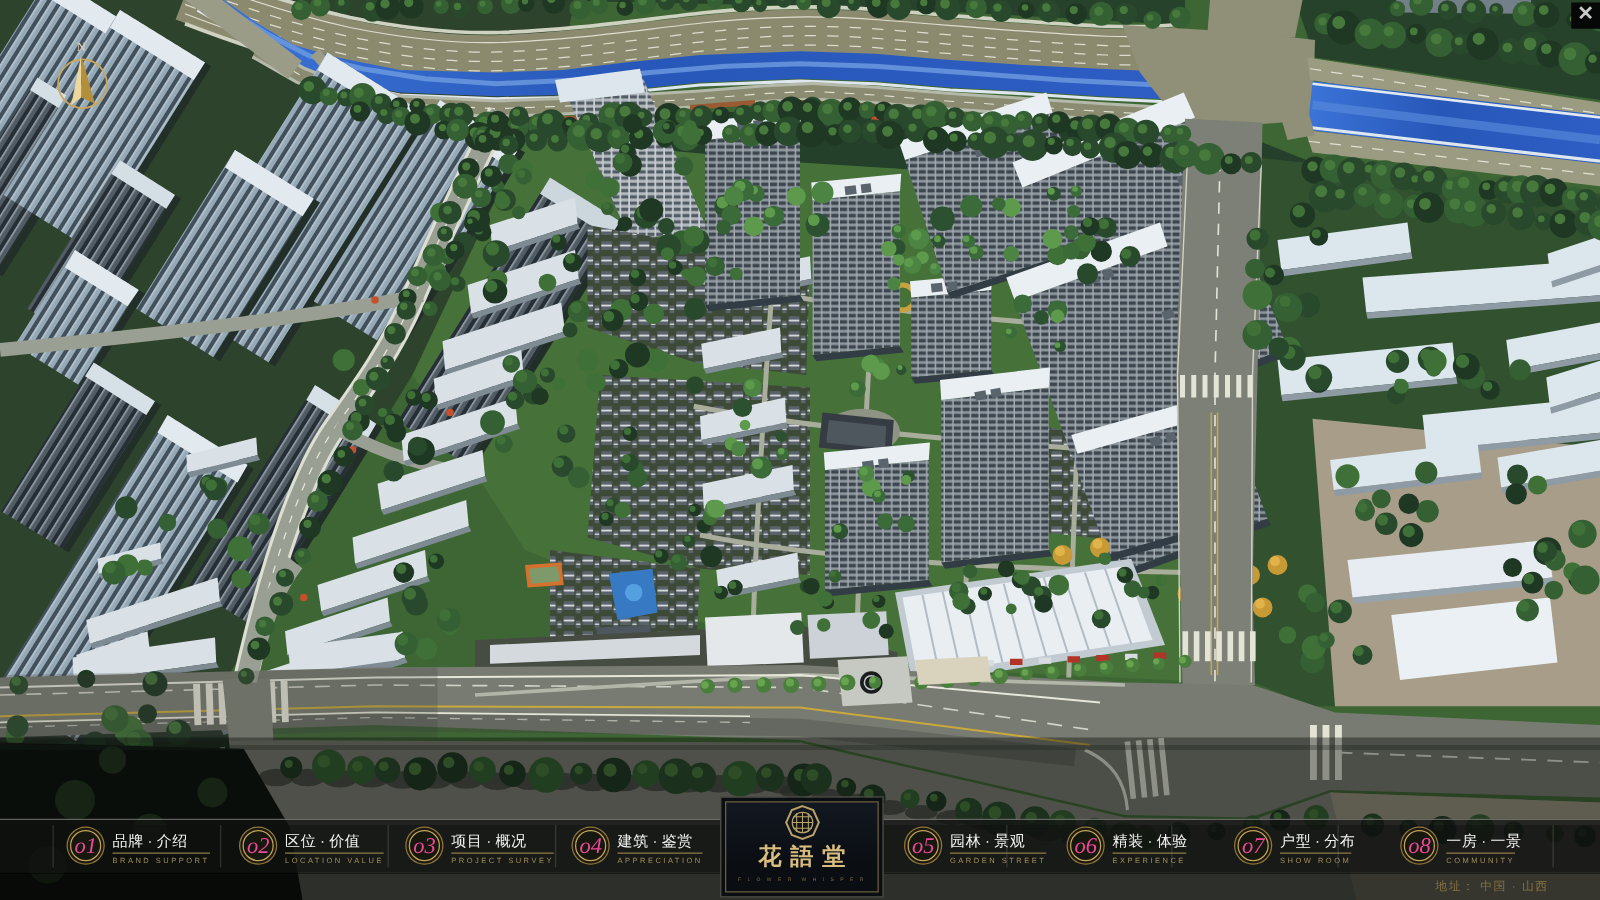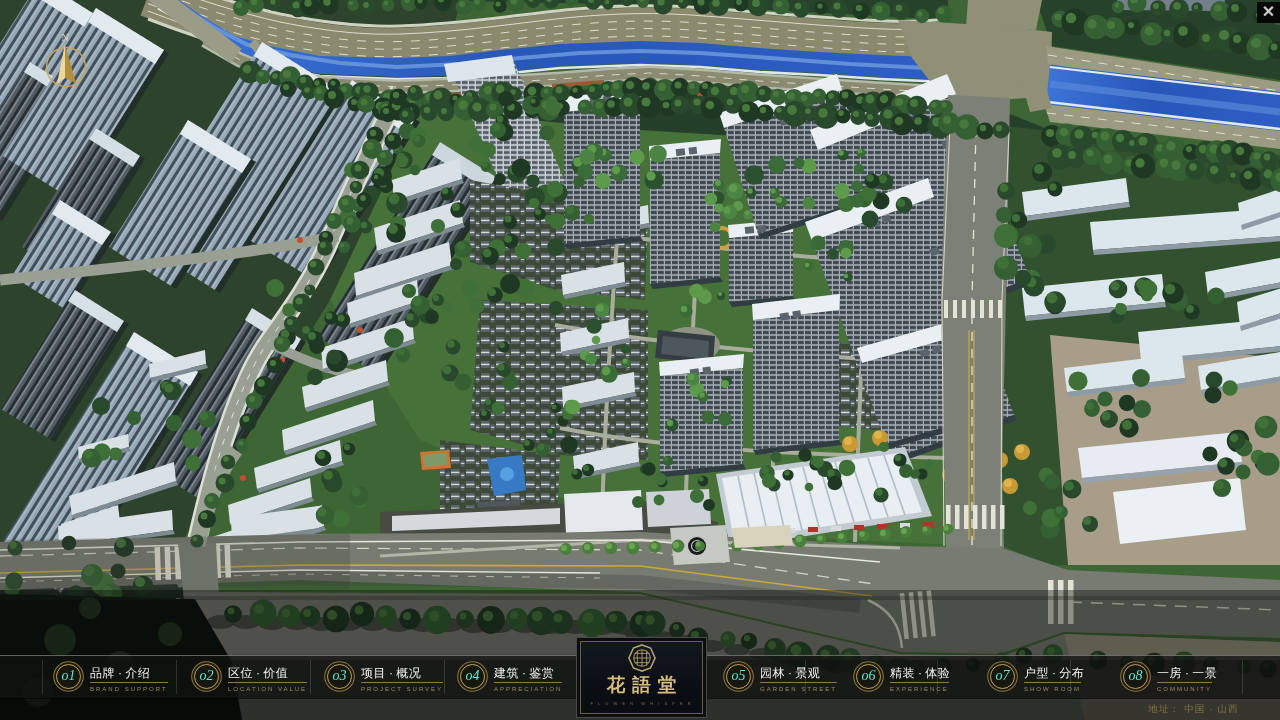--- a/index.html
+++ b/index.html
@@ -1,19 +1,19 @@
 <!DOCTYPE html>
 <html><head><meta charset="utf-8">
 <style>
 html,body{margin:0;padding:0;background:#000;}
 #stage{position:relative;width:1280px;height:720px;overflow:hidden;font-family:"Liberation Sans",sans-serif;}
 #scene{position:absolute;left:0;top:0;}
 #bar{position:absolute;left:0;top:655px;width:1280px;height:42px;background:rgba(18,19,18,0.74);border-top:1px solid rgba(185,185,180,0.48);box-shadow:0 1px 0 rgba(0,0,0,0.6);}
 .item{position:absolute;top:0;height:42px;}
-.circ{position:absolute;top:8px;width:23px;height:23px;border-radius:50%;background:#16170f;border:1.3px solid #c2a45c;box-shadow:0 0 0 1.8px #1e1a0d,0 0 0 2.8px #8d7640;color:#5eead4;font-family:"Liberation Serif",serif;font-style:italic;font-size:14px;text-align:center;}
+.circ{position:absolute;top:8px;width:23px;height:23px;border-radius:50%;background:#16170f;border:1.3px solid #c2a45c;box-shadow:0 0 0 1.8px #1e1a0d,0 0 0 2.8px #8d7640;color:#ec4899;font-family:"Liberation Serif",serif;font-style:italic;font-size:18px;text-align:center;}
 .circ span{line-height:22px;}
 .zh{position:absolute;left:34px;top:9px;color:#f4f4f2;font-size:12px;font-weight:normal;letter-spacing:0.5px;white-space:nowrap;}
 .en{position:absolute;left:34px;top:26px;color:#a38f58;font-size:6px;letter-spacing:2px;white-space:nowrap;border-top:1px solid #8d7a48;padding-top:2.5px;}
 .sep{position:absolute;top:4px;width:1px;height:34px;background:rgba(170,170,160,0.22);}
 #logo{position:absolute;left:576px;top:637px;width:129px;height:79px;background:linear-gradient(#131922,#0a0d12 70%);border:1px solid #4a4a40;box-shadow:inset 0 0 0 3px rgba(10,13,18,1),inset 0 0 0 4px #6b5f3c;}
 #logo .nm{position:absolute;left:0;top:34px;width:100%;text-align:center;color:#d8bd7e;font-family:"Liberation Serif",serif;font-size:18.5px;font-weight:bold;letter-spacing:7px;text-indent:7px;}
 #logo .sub{position:absolute;left:0;top:63px;width:100%;text-align:center;color:#7d6c42;font-size:4px;letter-spacing:2px;}
 #addr{position:absolute;right:41px;top:703px;color:#857243;font-size:9.5px;letter-spacing:1.2px;text-align:right;}
 #closeb{position:absolute;left:1257px;top:2px;width:23px;height:21px;background:#060707;color:#c9c9c9;font-size:16px;line-height:20px;text-align:center;font-weight:bold;}
 #compass{position:absolute;left:42px;top:28px;}

